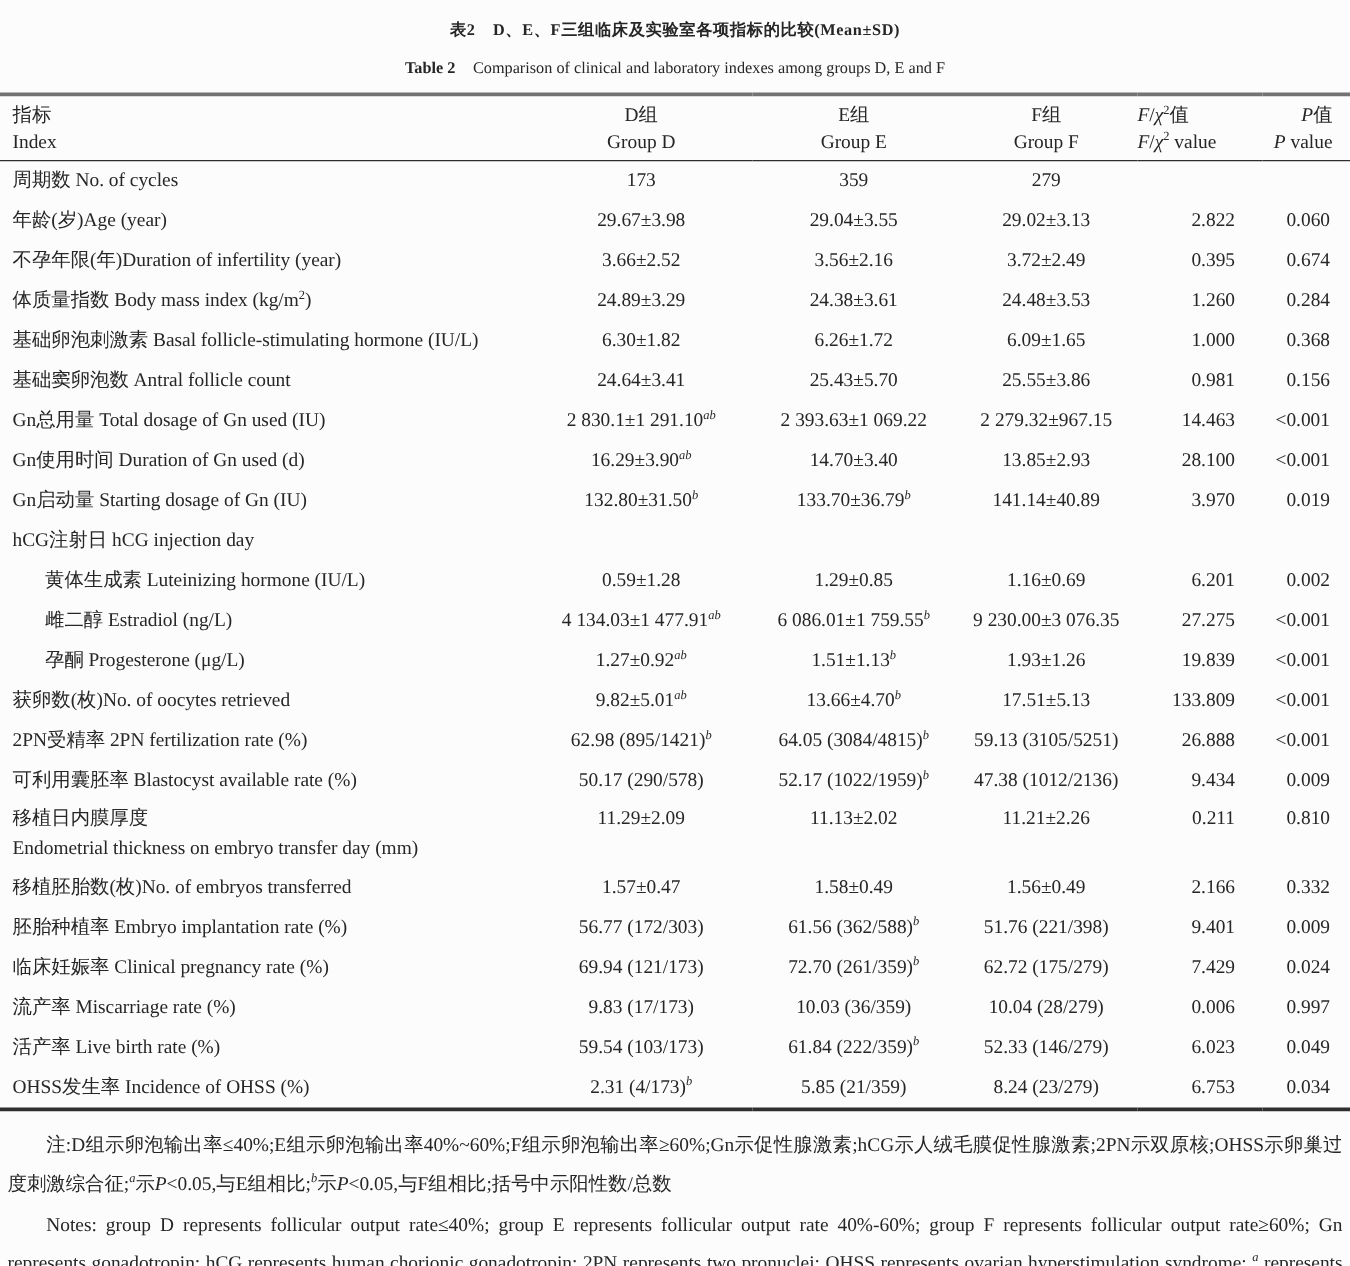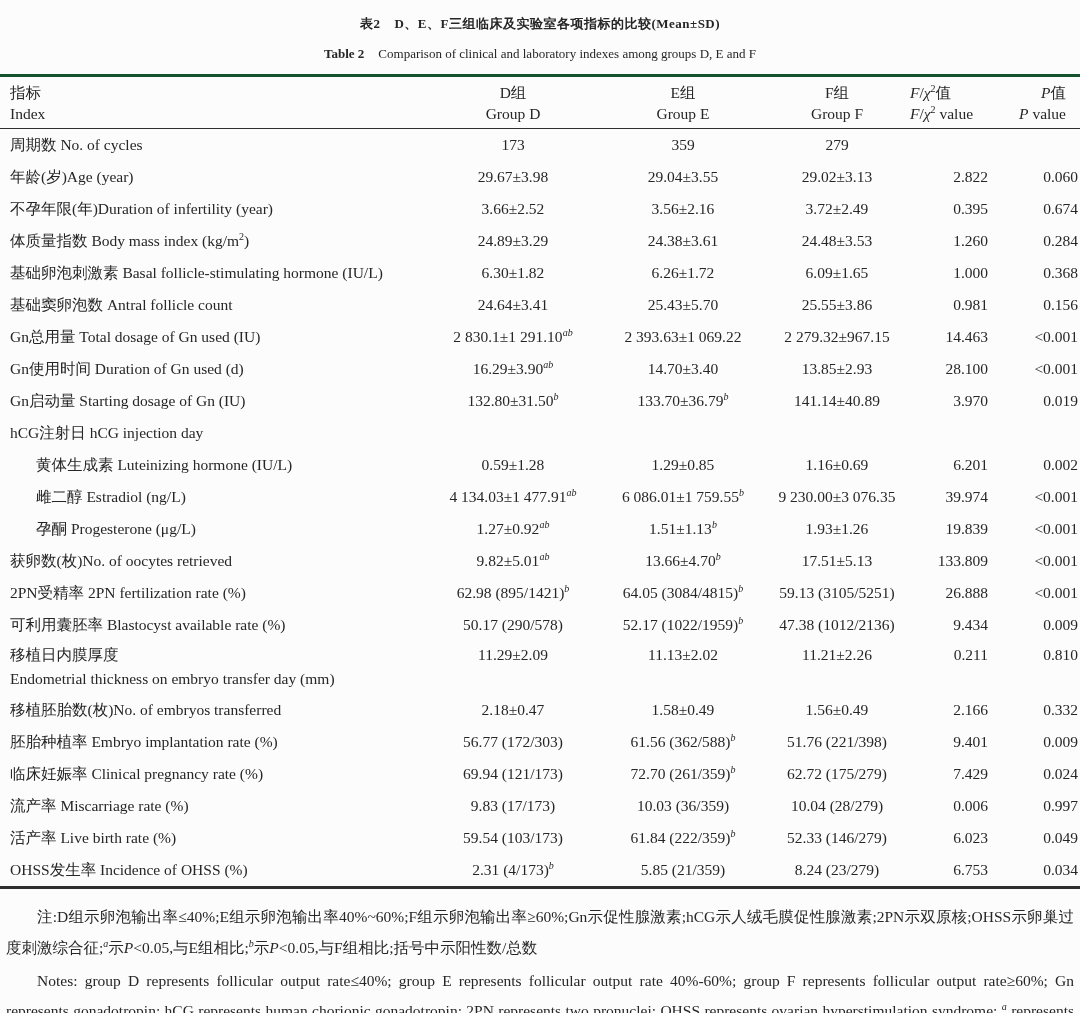--- a/index.html
+++ b/index.html
@@ -15,21 +15,21 @@
     letter-spacing:.5px;
   }
   .title-zh .prefix{margin-right:14px;}
   .title-en{
     text-align:center;font-size:13px;line-height:26px;margin-top:3px;
   }
   .title-en .prefix{font-weight:bold;margin-right:14px;}
 
   table.main{
     width:1080px;border-collapse:collapse;table-layout:fixed;margin-top:7px;
-    border-top:3px solid #14532d;border-bottom:3px solid #2e2e2e;
+    border-top:3px solid #737373;border-bottom:3px solid #2e2e2e;
   }
   col.c-index{width:424px;}
   col.c-d{width:178px;}
   col.c-e{width:162px;}
   col.c-f{width:146px;}
   col.c-fx{width:100px;}
   col.c-p{width:70px;}
 
   thead th{
     border-bottom:1.5px solid #2e2e2e;
@@ -42,21 +42,21 @@
   thead th.c-p{text-align:right;padding-right:14px;}
 
   tbody td{
     font-size:15.5px;height:30px;line-height:30px;
     vertical-align:middle;white-space:nowrap;
   }
   tbody td.c-index{text-align:left;padding-left:10px;}
   tbody td.c-index.indent{padding-left:36px;}
   tbody td.c-d,tbody td.c-e,tbody td.c-f{text-align:center;}
   tbody td.c-fx{text-align:right;padding-right:22px;}
-  tbody td.c-p{text-align:right;padding-right:2px;}
+  tbody td.c-p{text-align:right;padding-right:16px;}
   tr.two-line td{height:auto;line-height:24px;vertical-align:top;padding-top:2px;padding-bottom:3px;}
 
   sup{font-size:10px;line-height:0;vertical-align:super;}
   sup.lit{font-style:italic;}
   i{font-style:italic;}
 
   .notes{margin:12px 6px 0;}
   .note{
     font-size:15.5px;text-align:justify;text-indent:2em;
   }
@@ -224,21 +224,21 @@
           <td class="c-fx">6.201</td>
           <td class="c-p">0.002</td>
         </tr>
         <tr>
           <td class="c-index indent">
             <div>雌二醇 Estradiol (ng/L)</div>
           </td>
           <td class="c-d">4 134.03±1 477.91<sup class="lit">ab</sup></td>
           <td class="c-e">6 086.01±1 759.55<sup class="lit">b</sup></td>
           <td class="c-f">9 230.00±3 076.35</td>
-          <td class="c-fx">39.974</td>
+          <td class="c-fx">27.275</td>
           <td class="c-p">&lt;0.001</td>
         </tr>
         <tr>
           <td class="c-index indent">
             <div>孕酮 Progesterone (μg/L)</div>
           </td>
           <td class="c-d">1.27±0.92<sup class="lit">ab</sup></td>
           <td class="c-e">1.51±1.13<sup class="lit">b</sup></td>
           <td class="c-f">1.93±1.26</td>
           <td class="c-fx">19.839</td>
@@ -282,21 +282,21 @@
           <td class="c-d">11.29±2.09</td>
           <td class="c-e">11.13±2.02</td>
           <td class="c-f">11.21±2.26</td>
           <td class="c-fx">0.211</td>
           <td class="c-p">0.810</td>
         </tr>
         <tr>
           <td class="c-index">
             <div>移植胚胎数(枚)No. of embryos transferred</div>
           </td>
-          <td class="c-d">2.18±0.47</td>
+          <td class="c-d">1.57±0.47</td>
           <td class="c-e">1.58±0.49</td>
           <td class="c-f">1.56±0.49</td>
           <td class="c-fx">2.166</td>
           <td class="c-p">0.332</td>
         </tr>
         <tr>
           <td class="c-index">
             <div>胚胎种植率 Embryo implantation rate (%)</div>
           </td>
           <td class="c-d">56.77 (172/303)</td>

